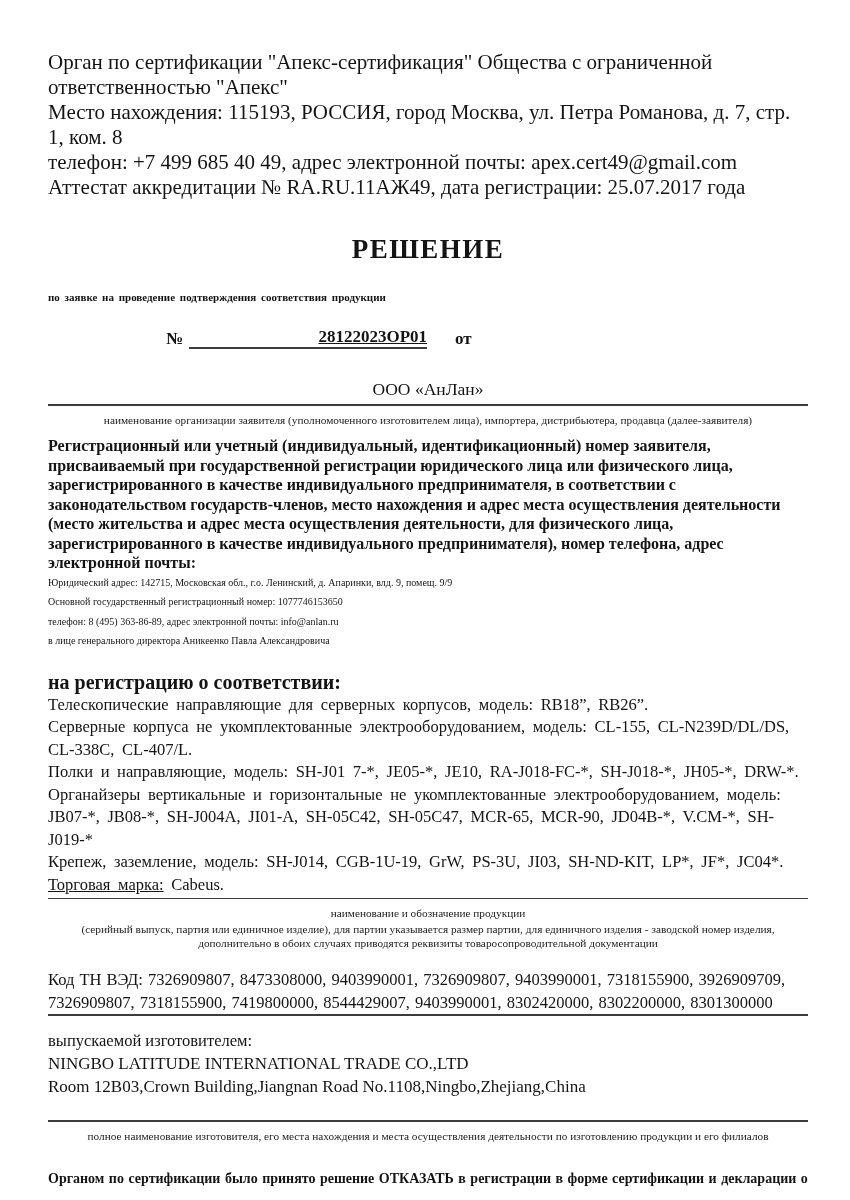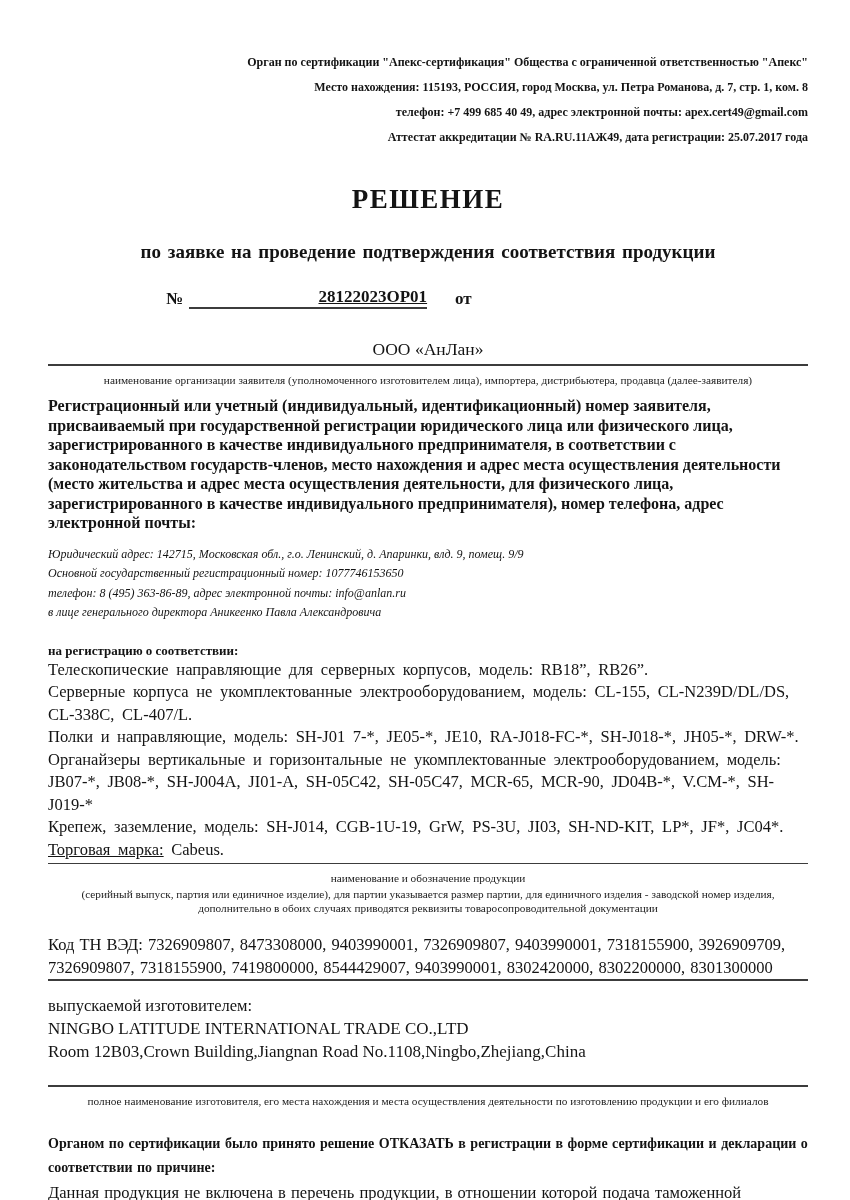--- a/index.html
+++ b/index.html
@@ -10,44 +10,44 @@
     color:#141414;
     overflow:hidden;
   }
   .page{
     width:850px;height:1200px;
     background:#fff;
     box-sizing:border-box;
     padding:50px 42px 0 48px;
   }
   
-  .letterhead{text-align:right;font-size:12px;line-height:25px;font-weight:bold;}
+  .letterhead{font-size:21px;line-height:25px;}
   
   .doc-title{
     text-align:center;font-weight:bold;font-size:27px;
     letter-spacing:1.5px;margin:34px 0 0 0;
   }
-  .doc-subtitle{text-align:center;font-weight:bold;font-size:19px;margin-top:26px;word-spacing:2px;}
+  .doc-subtitle{text-align:left;font-weight:bold;font-size:11px;margin-top:26px;word-spacing:2px;}
   .numline{
     display:flex;align-items:flex-end;
     margin:24px 0 0 118px;font-size:17px;
   }
   .numline .lbl{font-weight:bold;}
   .seg{border-bottom:2px solid #3c3c3c;text-align:right;}
   .seg-num{width:238px;margin-left:6px;font-weight:bold;}
   .seg-num .numval{text-decoration:underline;}
   .seg-date{width:252px;margin-left:8px;padding-bottom:1px;}
   .numline .ot{margin-left:28px;font-weight:bold;}
   
   .app-name{text-align:center;font-size:17.5px;margin-top:30px;padding-bottom:4px;border-bottom:2px solid #3c3c3c;}
   .caption{font-size:11.3px;line-height:14px;text-align:center;color:#1c1c1c;margin-top:7px;}
   .intro-bold{font-weight:bold;font-size:16px;line-height:19.5px;margin-top:9px;text-align:left;}
-  .info-lines{font-size:12px;line-height:19.5px;margin-top:12px;font-style:italic;}
+  .info-lines{font-size:10px;line-height:19.5px;margin-top:0;}
   
-  .prod-heading{font-weight:bold;font-size:13px;margin-top:20px;}
+  .prod-heading{font-weight:bold;font-size:20px;margin-top:20px;}
   .prod-block{font-size:16.5px;line-height:22.5px;word-spacing:3.5px;}
   .prod-block p{margin:0;}
   .prod-rule{border-bottom:1.5px solid #3c3c3c;margin-top:2px;}
   .tm-label{text-decoration:underline;}
   
   .serial{font-size:18px;margin-top:16px;padding-bottom:4px;border-bottom:1.5px solid #3c3c3c;}
   .serial-caption{margin-top:2px;}
   
   .tnved{font-size:16.5px;line-height:23px;margin-top:18px;border-bottom:2px solid #3c3c3c;word-spacing:1px;}
   .manu-heading{font-weight:normal;font-size:16.5px;line-height:22px;margin-top:14px;}

